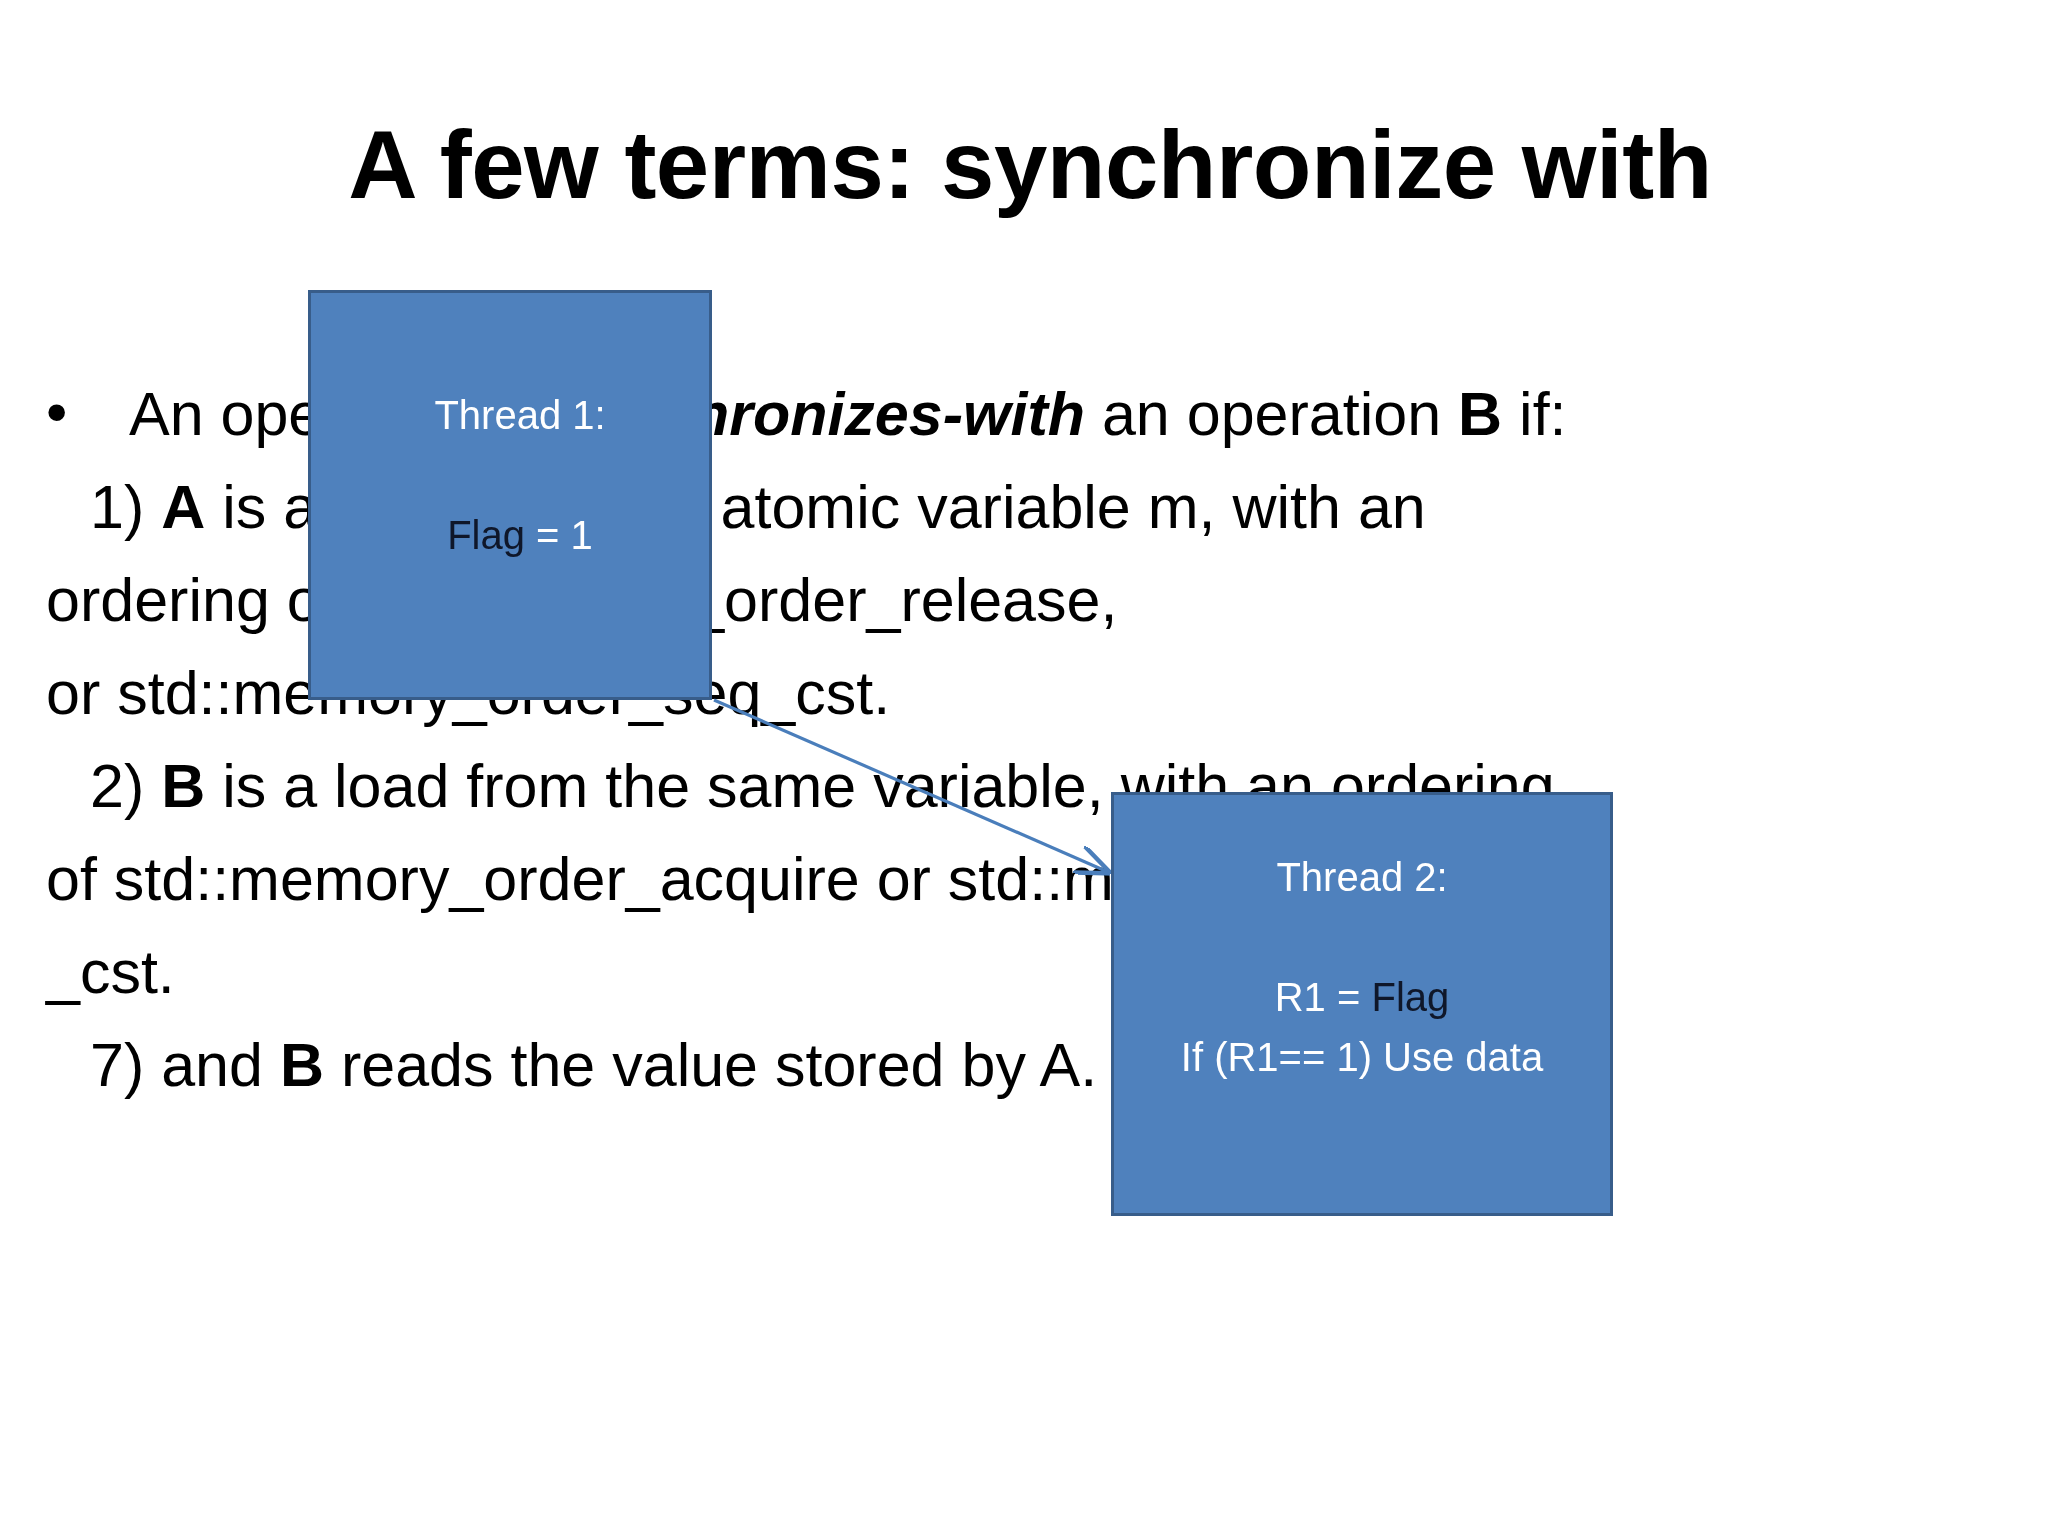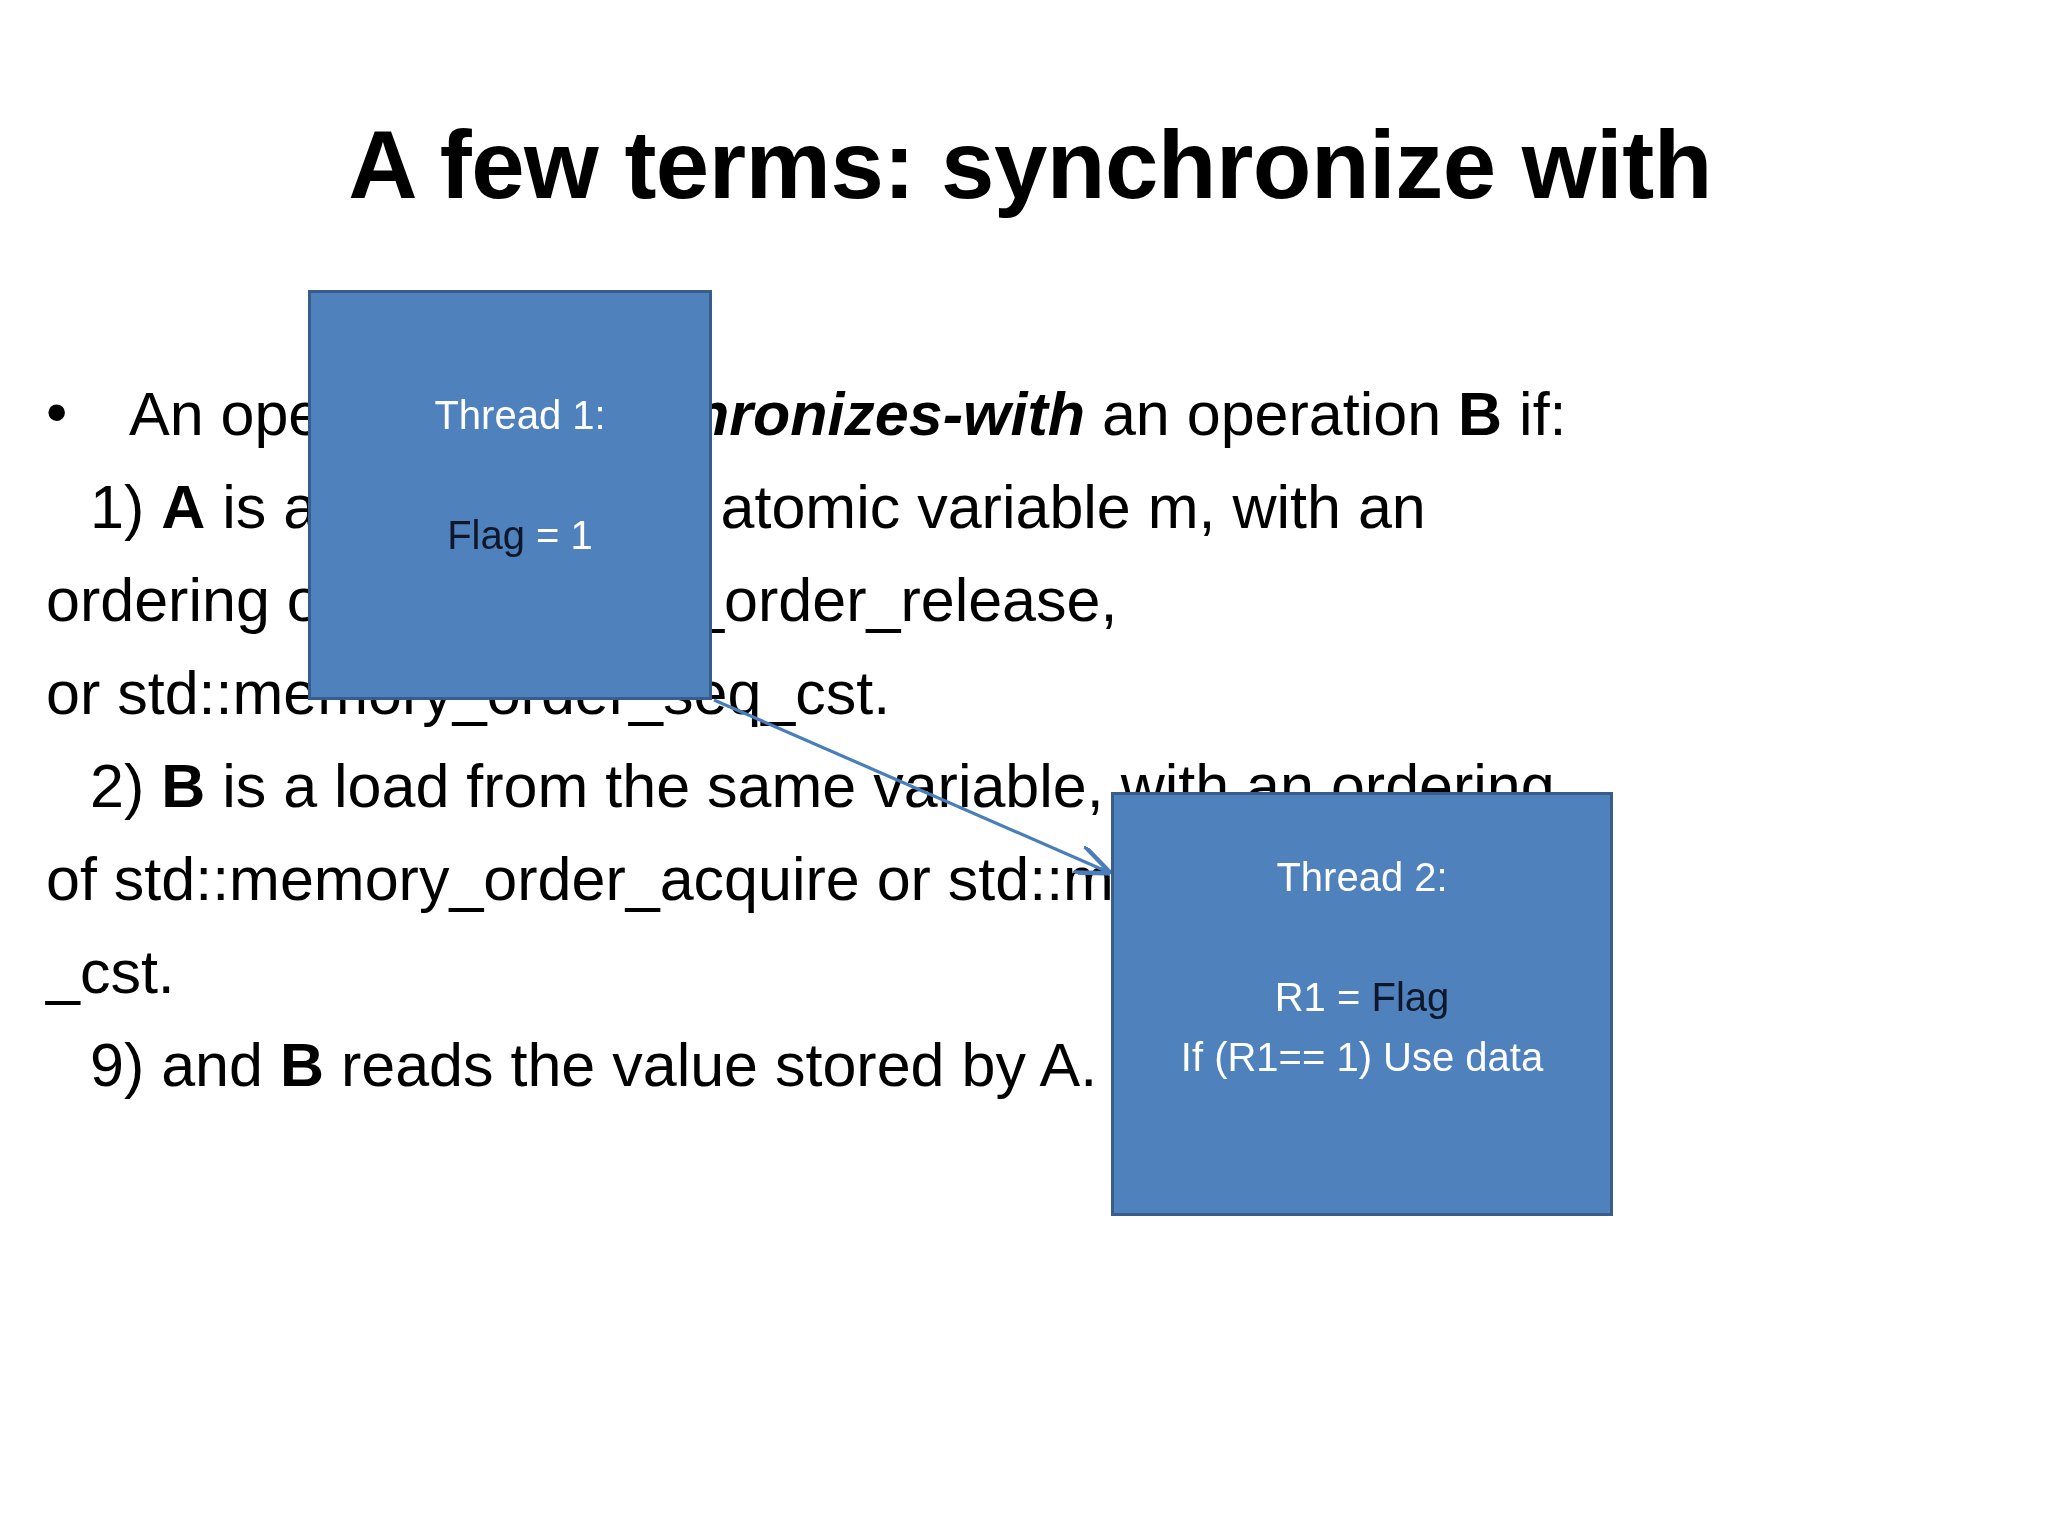--- a/index.html
+++ b/index.html
@@ -131,21 +131,21 @@
   <div id="slide-title">A few terms: synchronize with</div>
 
   <div id="body-text">
       <div class="para bullet"><span class="bullet-dot">•</span><span> An operation </span><b>A</b><span> </span><span class="bi">synchronizes-with</span><span> an operation </span><b>B</b><span> if:</span></div>
       <div class="para numbered"><span>1) </span><b>A</b><span> is a store to some atomic variable m, with an</span></div>
       <div class="para"><span>ordering of std::memory_order_release,</span></div>
       <div class="para"><span>or std::memory_order_seq_cst.</span></div>
       <div class="para numbered"><span>2) </span><b>B</b><span> is a load from the same variable, with an ordering</span></div>
       <div class="para"><span>of std::memory_order_acquire or std::memory_order_seq</span></div>
       <div class="para"><span>_cst.</span></div>
-      <div class="para numbered"><span>9) and </span><b>B</b><span> reads the value stored by A.</span></div>
+      <div class="para numbered"><span>7) and </span><b>B</b><span> reads the value stored by A.</span></div>
     </div>
 
   <svg id="connector" viewBox="0 0 2048 1536" xmlns="http://www.w3.org/2000/svg">
     <defs>
       <marker id="arrowhead" markerWidth="11" markerHeight="9" refX="10" refY="4.5" orient="auto" markerUnits="strokeWidth">
         <path d="M 0 0 L 11 4.5 L 0 9" fill="none" stroke="#4a7ebb" stroke-width="1.4"></path>
       </marker>
     </defs>
     <line x1="714" y1="700" x2="1108" y2="872" stroke="#4a7ebb" stroke-width="3.2" marker-end="url(#arrowhead)"></line>
   </svg>

